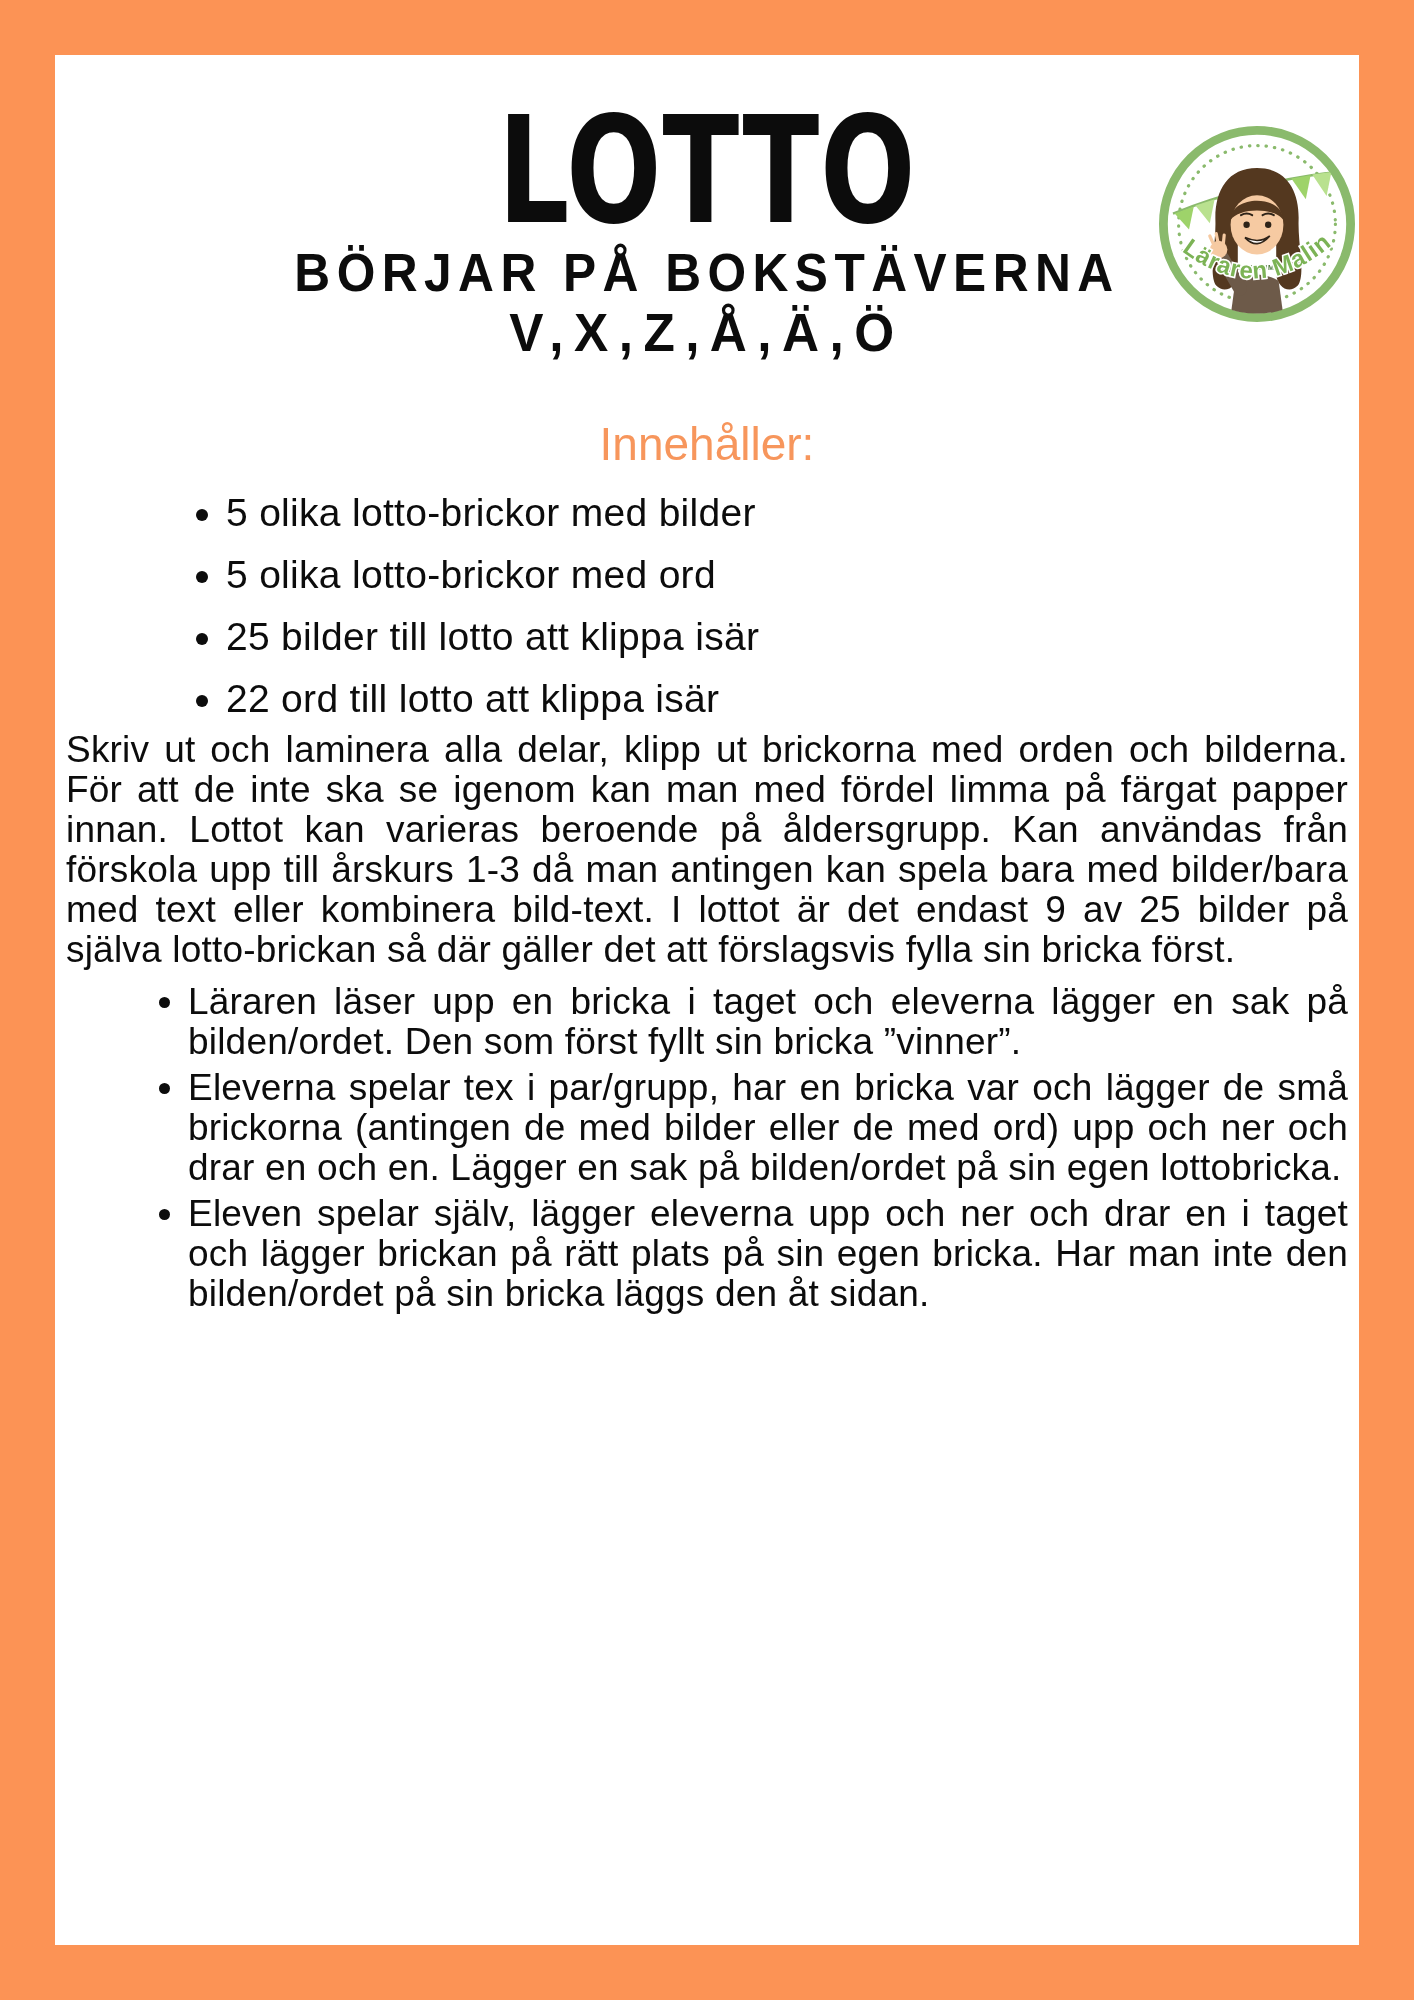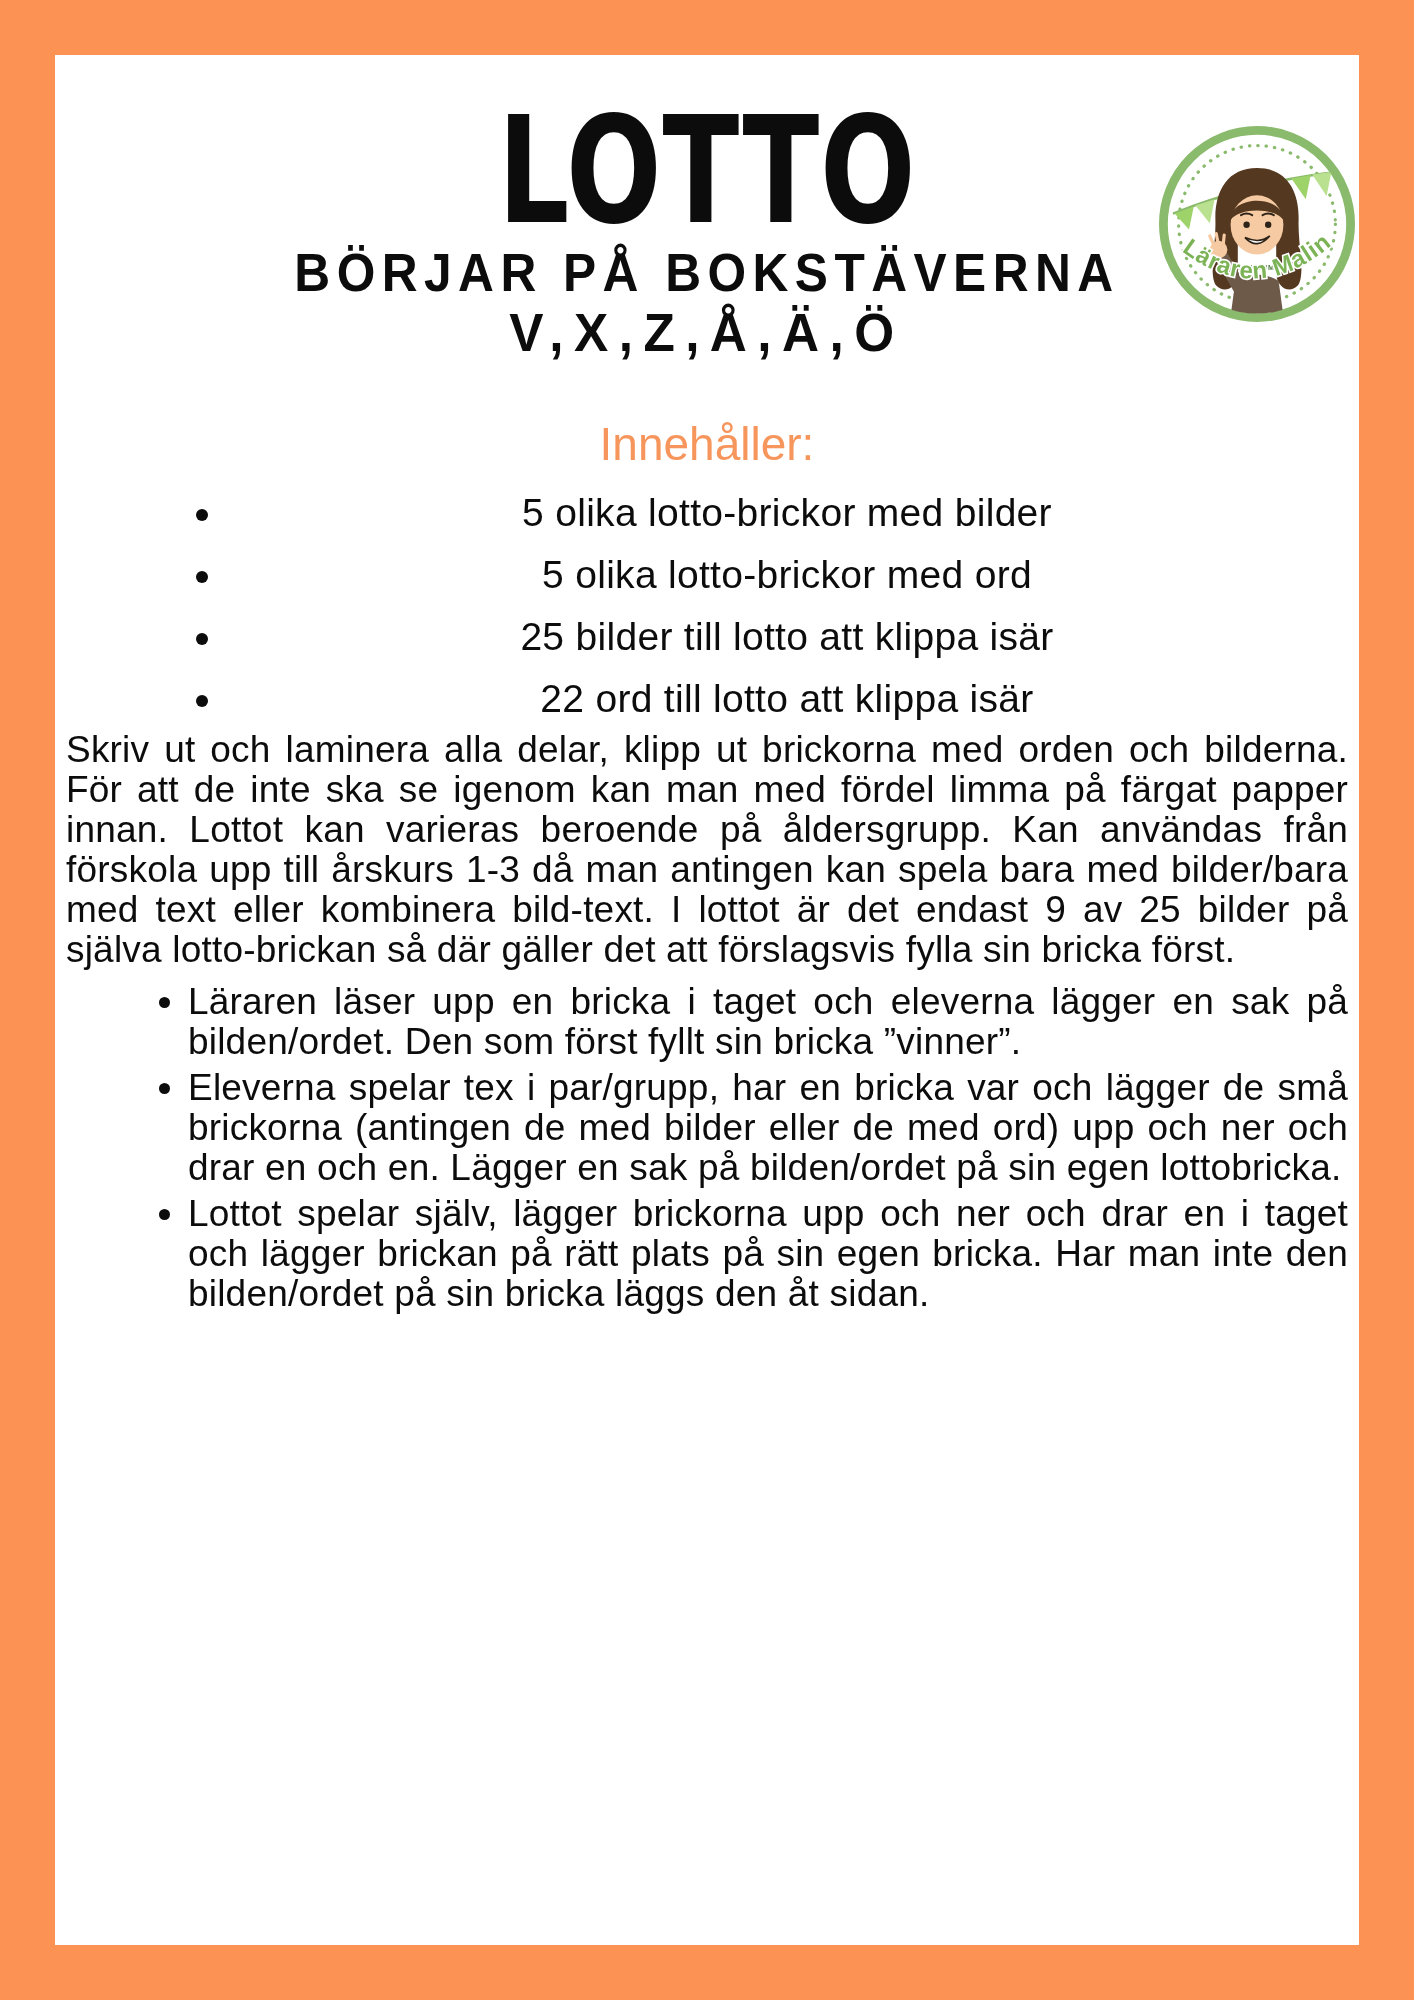--- a/index.html
+++ b/index.html
@@ -60,21 +60,20 @@
     line-height:1.1;
     color:#f7965c;
   }
   .h-contents{margin-top:58px;}
   .h-instructions{margin-top:40px;}
   
   ul.contents-list{
     margin:12px 0 0 0;
     padding:0 0 0 160px;
     list-style:disc outside;
-    text-align:center;
   }
   ul.contents-list li{
     font-size:39px;
     line-height:62px;
     letter-spacing:0.3px;
   }
   
   .paragraph{
     margin:0 0 0 0;
     font-size:37px;
@@ -161,17 +160,17 @@
       <li>5 olika lotto-brickor med bilder</li>
       <li>5 olika lotto-brickor med ord</li>
       <li>25 bilder till lotto att klippa isär</li>
       <li>22 ord till lotto att klippa isär</li>
     </ul>
 
     <p class="paragraph">Skriv ut och laminera alla delar, klipp ut brickorna med orden och bilderna. För att de inte ska se igenom kan man med fördel limma på färgat papper innan. Lottot kan varieras beroende på åldersgrupp. Kan användas från förskola upp till årskurs 1-3 då man antingen kan spela bara med bilder/bara med text eller kombinera bild-text. I lottot är det endast 9 av 25 bilder på själva lotto-brickan så där gäller det att förslagsvis fylla sin bricka först.</p>
     <ul class="steps-list">
       <li>Läraren läser upp en bricka i taget och eleverna lägger en sak på bilden/ordet. Den som först fyllt sin bricka ”vinner”.</li>
       <li>Eleverna spelar tex i par/grupp, har en bricka var och lägger de små brickorna (antingen de med bilder eller de med ord) upp och ner och drar en och en. Lägger en sak på bilden/ordet på sin egen lottobricka.</li>
-      <li>Lottot spelar själv, lägger brickorna upp och ner och drar en i taget och lägger brickan på rätt plats på sin egen bricka. Har man inte den bilden/ordet på sin bricka läggs den åt sidan.</li>
+      <li>Eleven spelar själv, lägger eleverna upp och ner och drar en i taget och lägger brickan på rätt plats på sin egen bricka. Har man inte den bilden/ordet på sin bricka läggs den åt sidan.</li>
     </ul>
 
   </div>
 </div>
 
 </body></html>

